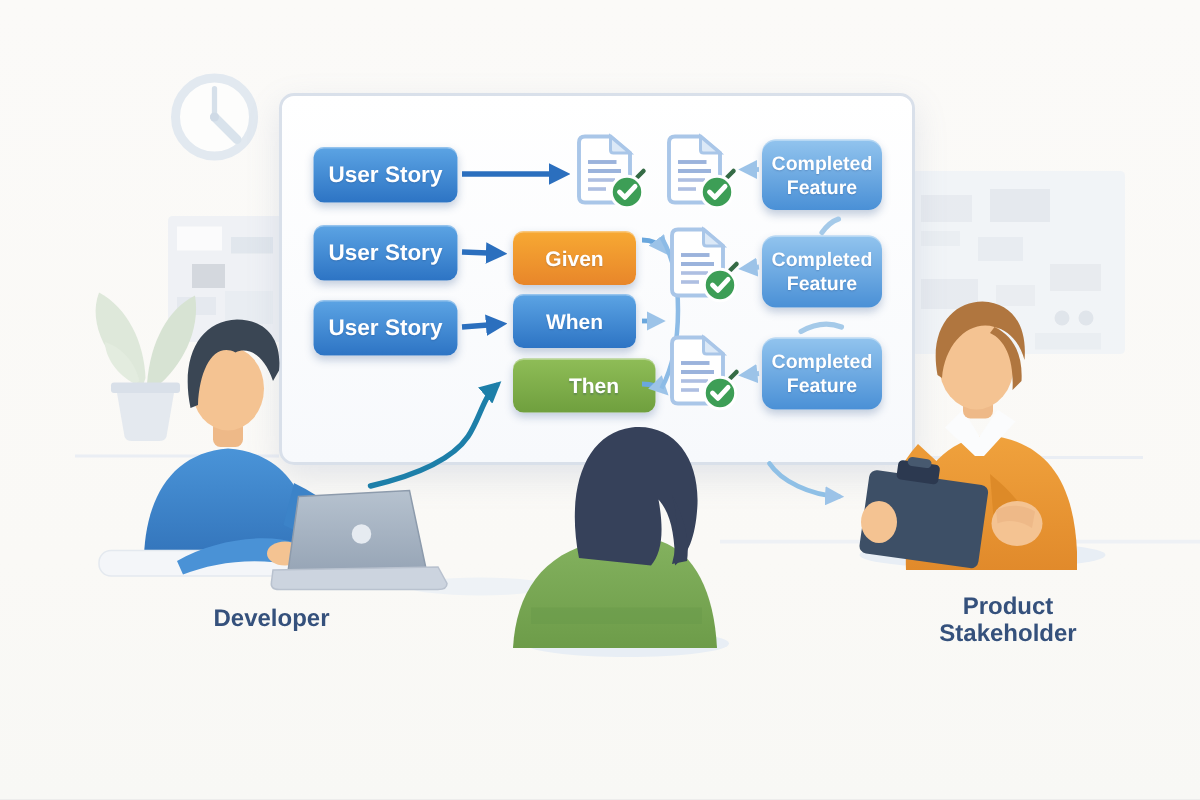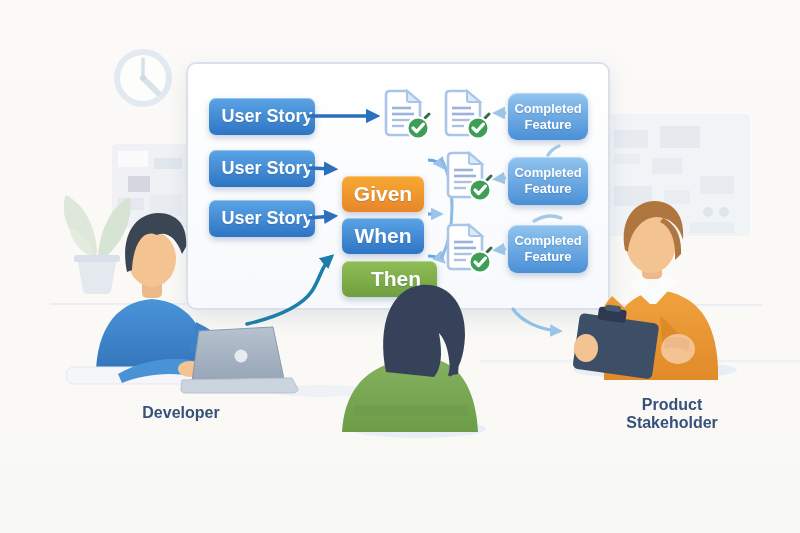--- a/index.html
+++ b/index.html
@@ -22,22 +22,22 @@
   .box{
     position:absolute;display:flex;align-items:center;justify-content:center;
     color:#fff;font-weight:700;border-radius:7px;z-index:3;
     box-shadow:0 3px 6px rgba(50,85,140,.28), inset 0 1px 0 rgba(255,255,255,.35);
     text-shadow:0 1px 1px rgba(30,60,110,.25);
   }
   .blue{background:linear-gradient(180deg,#5ca4e4,#2d74c4);}
   .orange{background:linear-gradient(180deg,#f7a933,#e8862a);}
   .green{background:linear-gradient(180deg,#8fbd57,#6f9f3e);padding-left:13px;}
   .cf{background:linear-gradient(180deg,#92c4ee,#4a90d6);font-size:13px;line-height:1.2;text-align:center;border-radius:9px;}
-  .us{font-size:18px;padding-left:10px;}
-  .gwt{font-size:21px;margin-top:22px;}
+  .us{font-size:15px;}
+  .gwt{font-size:14px;}
   
   .role-label{
     position:absolute;z-index:6;font-weight:700;font-size:16px;color:#35517c;
     text-align:center;transform:translateX(-50%);line-height:1.15;width:170px;
   }
 </style>
 </head>
 <body>
 
 <div class="scene">

